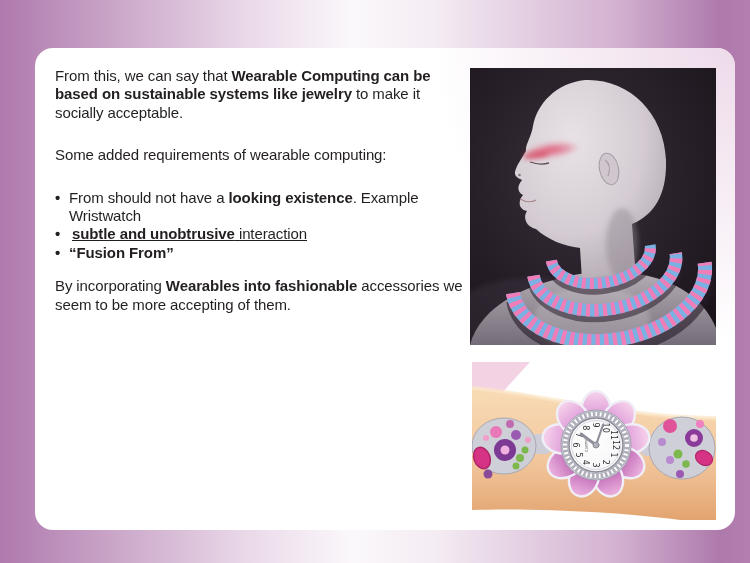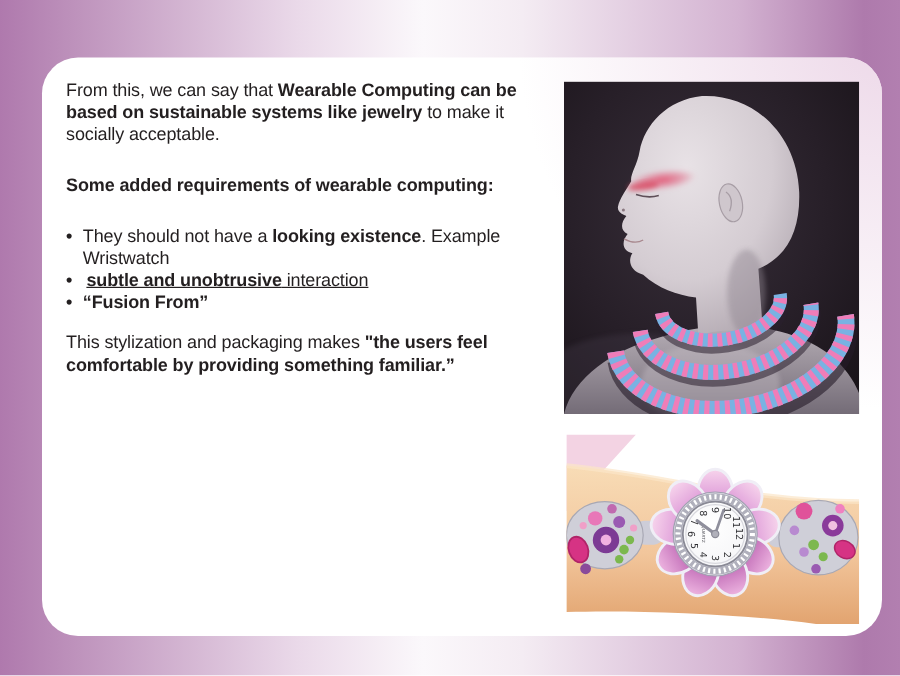--- a/index.html
+++ b/index.html
@@ -3,34 +3,34 @@
 <meta charset="utf-8">
 <style>
   html,body{margin:0;padding:0;}
   .stage{
     position:relative;width:750px;height:563px;overflow:hidden;
     background:linear-gradient(90deg,#af79ad 0%,#bd91bb 8%,#ead9e9 33%,#fbf8fb 47%,#f4ecf3 58%,#d3b2d1 82%,#ae7aac 96%,#b27fb0 100%);
     font-family:"Liberation Sans",sans-serif;
   }
   .panel{
     position:absolute;left:35px;top:48px;width:700px;height:482px;
-    background:#ffffff;border-radius:30px;overflow:hidden;
+    background:#ffffff;border-radius:18px;overflow:hidden;
   }
   .panel::before{
     content:"";position:absolute;right:0;top:0;width:330px;height:420px;
     background:radial-gradient(circle 430px at 102% -4%, rgba(235,212,230,0.9), rgba(235,212,230,0) 72%);
     pointer-events:none;
   }
   .textcol{
     position:absolute;left:20px;top:19px;width:412px;
     font-size:15px;line-height:18.4px;color:#231f20;letter-spacing:-0.1px;
   }
   .textcol p{margin:0 0 24px 0;}
   .textcol .b, .textcol b{font-weight:bold;}
-  .req-head{margin:0;font-weight:bold;}
+  .req-head{margin:0;font-weight:normal;}
   .bullets{margin:0 0 15px 0;}
   .bullet-row{display:flex;}
   .bullet-glyph{width:14px;flex:0 0 14px;font-weight:bold;}
   .bullet-text{flex:1;}
   .bullet-text.pad{padding-left:3px;text-decoration:underline;}
   .photo{position:absolute;display:block;}
   .photo-mannequin{left:435px;top:20px;}
   .photo-watch{left:437px;top:314px;}
 </style>
 </head>
@@ -41,34 +41,34 @@
 
     <div class="textcol">
 
       <p><span>From this, we can say that </span><span class="b">Wearable Computing can be based on sustainable systems like jewelry</span><span> to make it socially acceptable.</span></p>
 
       <p class="req-head">Some added requirements of wearable computing:</p>
 
       <div class="bullets">
         <div class="bullet-row">
           <span class="bullet-glyph">•</span>
-          <div class="bullet-text"><span>They should not have a </span><span class="b">looking existence</span><span>. Example Wristwatch</span></div>
+          <div class="bullet-text"><span>From should not have a </span><span class="b">looking existence</span><span>. Example Wristwatch</span></div>
         </div>
         <div class="bullet-row">
           <span class="bullet-glyph">•</span>
           <div class="bullet-text pad"><span class="b">subtle and unobtrusive</span><span> interaction</span></div>
         </div>
         <div class="bullet-row">
           <span class="bullet-glyph">•</span>
           <div class="bullet-text"><span class="b">“Fusion From”</span></div>
         </div>
       </div>
 
-
-      <p><span>This stylization and packaging makes </span><span class="b">"the users feel comfortable by providing something familiar.”</span></p>
+      <p><span>By incorporating </span><span class="b">Wearables into fashionable</span><span> accessories we seem to be more accepting of them.</span></p>
+
 
 
     </div>
 
     <svg class="photo photo-mannequin" width="246" height="277" viewBox="0 0 246 277" role="img">
       <defs>
         <radialGradient id="mqbg" cx="45%" cy="38%" r="75%">
           <stop offset="0%" stop-color="#382f3a"></stop>
           <stop offset="60%" stop-color="#271f28"></stop>
           <stop offset="100%" stop-color="#1a141a"></stop>

